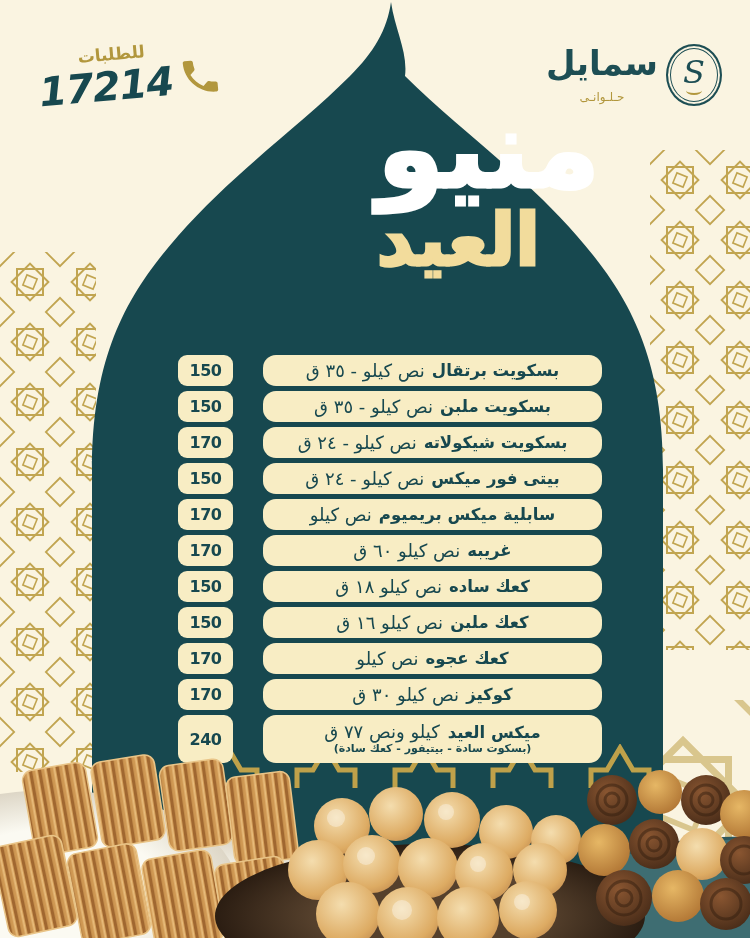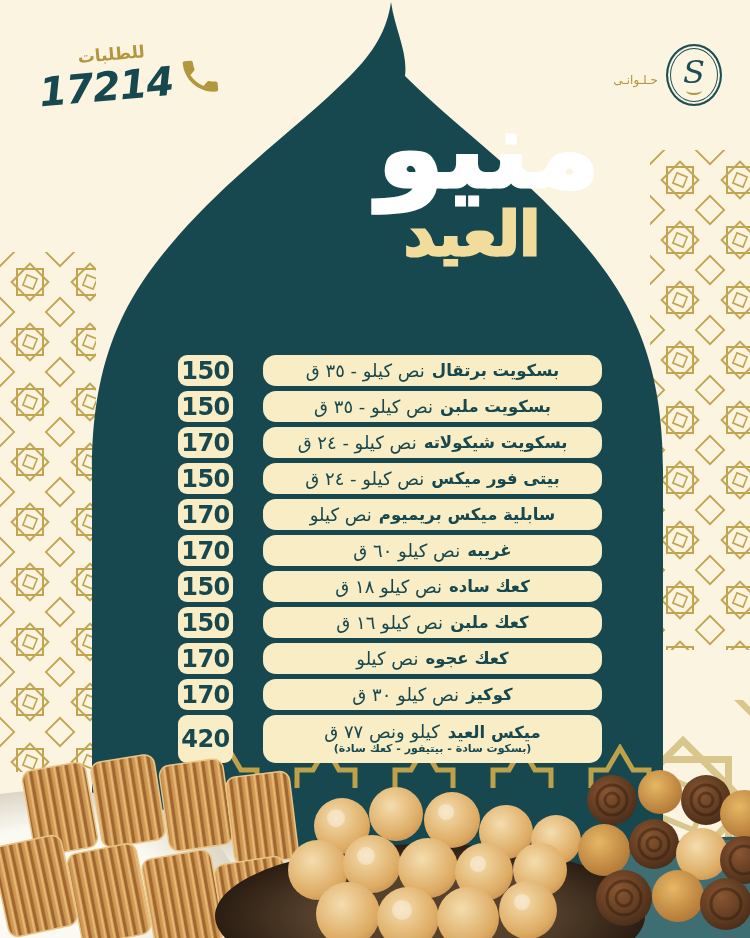--- a/index.html
+++ b/index.html
@@ -27,27 +27,27 @@
   .logo-texts{display:flex;flex-direction:column;align-items:center;order:1;}
   .logo-brand{color:#1d4e54;font-size:34px;font-weight:700;line-height:1;direction:rtl;}
   .logo-tagline{color:#b2973d;font-size:12px;margin-top:10px;direction:rtl;letter-spacing:1px;}
   .logo-ring{order:2;width:52px;height:58px;border:2.5px solid #1d4e54;border-radius:50%;
     display:flex;flex-direction:column;align-items:center;justify-content:center;box-shadow:inset 0 0 0 2px #faf4e1, inset 0 0 0 3px #1d4e54;}
   .logo-s{font-family:"DejaVu Serif",serif;font-style:italic;font-size:32px;color:#1d4e54;line-height:1;}
   .logo-squiggle{width:16px;height:7px;border-bottom:2px solid #b2973d;border-radius:50%;margin-top:-2px;}
   
   .title{position:absolute;left:160px;top:96px;width:440px;text-align:right;direction:rtl;}
   .title-line1{color:#ffffff;font-size:108px;font-weight:800;line-height:1.0;-webkit-text-stroke:3px #ffffff;}
-  .title-line2{color:#f2dc9c;font-size:60px;font-weight:800;line-height:.95;-webkit-text-stroke:3px #f2dc9c;margin-top:2px;margin-right:60px;}
+  .title-line2{color:#f2dc9c;font-size:72px;font-weight:800;line-height:.95;-webkit-text-stroke:3px #f2dc9c;margin-top:2px;margin-right:60px;}
   
   .menu{position:absolute;left:178px;top:355px;width:424px;display:flex;flex-direction:column;gap:5px;}
   .row{display:flex;align-items:stretch;gap:30px;height:31px;}
   .row.tall{height:48px;}
   .price{width:55px;flex:0 0 55px;background:#f8edc4;border-radius:9px;color:#17484f;
-    font-size:24px;font-weight:800;display:flex;align-items:center;justify-content:center;letter-spacing:-.5px;}
+    font-size:16px;font-weight:800;display:flex;align-items:center;justify-content:center;letter-spacing:-.5px;}
   .pill{flex:1;background:#f8edc4;border-radius:13px;color:#17484f;direction:rtl;
     display:flex;align-items:center;justify-content:center;gap:7px;padding:0 12px;white-space:nowrap;}
   .pill .nm{font-size:16.5px;font-weight:800;}
   .pill .dt{font-size:18px;font-weight:500;}
   .row.tall .pill{flex-direction:column;gap:0;justify-content:center;line-height:1.15;}
   .row.tall .main{display:flex;gap:8px;align-items:baseline;}
   .pill .note{font-size:11px;font-weight:600;}
   
   .crowns{position:absolute;left:196px;top:744px;display:flex;gap:34px;}
   
@@ -137,20 +137,21 @@
   <div class="phone-block">
     <div class="orders-label">للطلبات</div>
     <div class="phone-number">17214</div>
     <svg class="phone-icon" width="44" height="44" viewBox="0 0 24 24">
       <path fill="#b2973d" d="M6.62 10.79c1.44 2.83 3.76 5.14 6.59 6.59l2.2-2.2c.27-.27.67-.36 1.02-.24 1.12.37 2.33.57 3.57.57.55 0 1 .45 1 1V20c0 .55-.45 1-1 1-9.39 0-17-7.61-17-17 0-.55.45-1 1-1h3.5c.55 0 1 .45 1 1 0 1.25.2 2.45.57 3.57.11.35.03.74-.25 1.02l-2.2 2.2z"></path>
     </svg>
   </div>
 
   <div class="logo-block">
     <div class="logo-texts">
+      <div class="logo-brand">سمايل</div>
       <div class="logo-tagline">حـلـوانـى</div>
     </div>
     <div class="logo-ring">
       <span class="logo-s">S</span>
       <span class="logo-squiggle"></span>
     </div>
   </div>
 
   <div class="title">
     <div class="title-line1">منيو</div>
@@ -222,21 +223,21 @@
         </div>
     </div>
     <div class="row">
       <div class="price">170</div>
       <div class="pill">
           <span class="nm">كوكيز</span>
           <span class="dt">نص كيلو ٣٠ ق</span>
         </div>
     </div>
     <div class="row tall">
-      <div class="price">420</div>
+      <div class="price">240</div>
       <div class="pill">
         <span class="main">
             <span class="nm">ميكس العيد</span>
             <span class="dt">كيلو ونص ٧٧ ق</span>
           </span>
         <span class="note">(بسكوت سادة - بيتيفور - كعك سادة)</span>
       </div>
     </div>
   </div>
 

